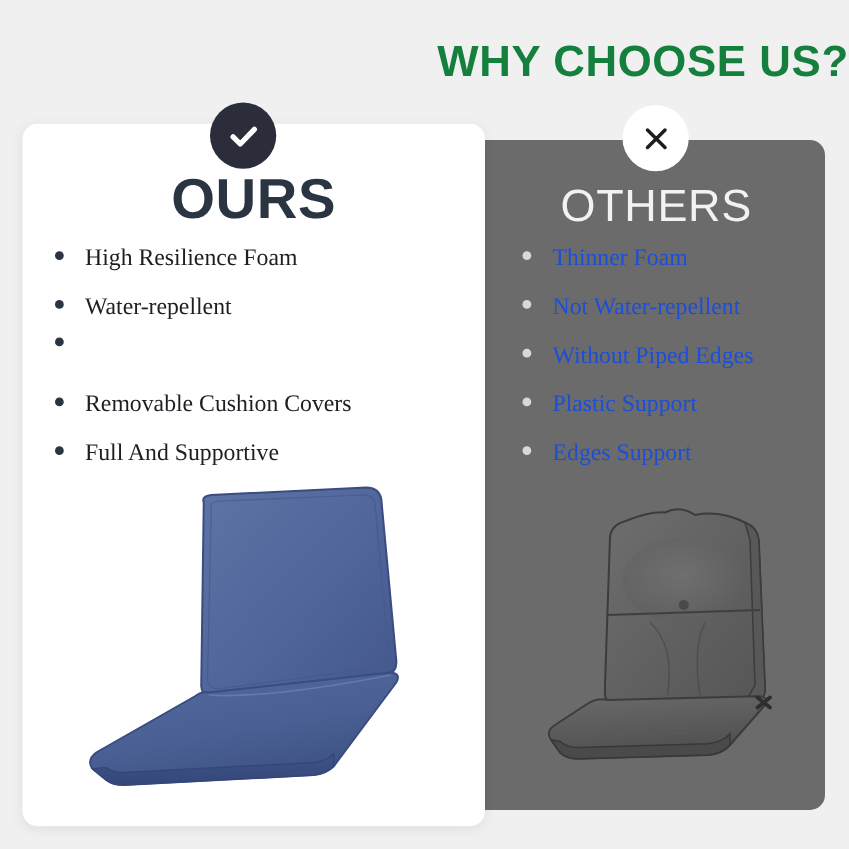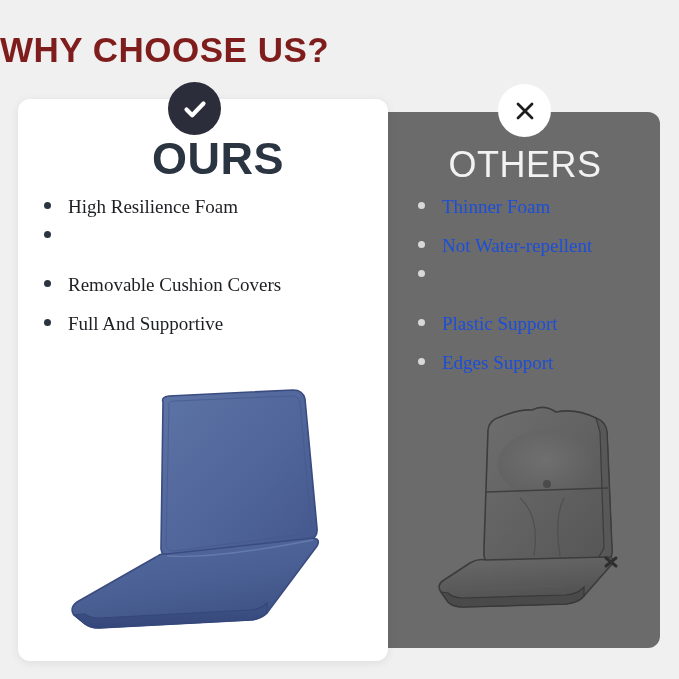--- a/index.html
+++ b/index.html
@@ -21,25 +21,25 @@
     width: 679px;
     height: 679px;
   }
 
   
   .page-title {
     position: absolute;
     left: 0;
     top: 30px;
     width: 679px;
-    text-align: left;
+    text-align: right;
     font-size: 35px;
     font-weight: bold;
     letter-spacing: 0.5px;
-    color: #7f1d1d;
+    color: #15803d;
     line-height: 40px;
   }
 
   
   .others-panel {
     position: absolute;
     left: 330px;
     top: 112px;
     width: 330px;
     height: 536px;
@@ -85,21 +85,20 @@
     line-height: 46px;
   }
   .heading-ours {
     left: 18px;
     top: 136px;
     width: 370px;
     font-size: 45px;
     font-weight: bold;
     color: #2b3542;
     letter-spacing: 0.5px;
-    padding-left: 15px;
   }
   .heading-others {
     left: 360px;
     top: 142px;
     width: 330px;
     font-size: 36px;
     font-weight: normal;
     color: #f2f2f2;
     letter-spacing: 0.5px;
   }
@@ -255,20 +254,24 @@
   <div class="panel-heading heading-ours">OURS</div>
   <div class="panel-heading heading-others">OTHERS</div>
 
   <ul class="feature-list list-ours">
     <li class="feature-item">
       <span class="bullet"></span>
       <span class="feature-text">High Resilience Foam</span>
     </li>
     <li class="feature-item">
       <span class="bullet"></span>
+      <span class="feature-text">Water-repellent</span>
+    </li>
+    <li class="feature-item">
+      <span class="bullet"></span>
     </li>
     <li class="feature-item">
       <span class="bullet"></span>
       <span class="feature-text">Removable Cushion Covers</span>
     </li>
     <li class="feature-item">
       <span class="bullet"></span>
       <span class="feature-text">Full And Supportive</span>
     </li>
   </ul>
@@ -277,20 +280,21 @@
     <li class="feature-item">
       <span class="bullet"></span>
       <span class="feature-text">Thinner Foam</span>
     </li>
     <li class="feature-item">
       <span class="bullet"></span>
       <span class="feature-text">Not Water-repellent</span>
     </li>
     <li class="feature-item">
       <span class="bullet"></span>
+      <span class="feature-text">Without Piped Edges</span>
     </li>
     <li class="feature-item">
       <span class="bullet"></span>
       <span class="feature-text">Plastic Support</span>
     </li>
     <li class="feature-item">
       <span class="bullet"></span>
       <span class="feature-text">Edges Support</span>
     </li>
   </ul>

